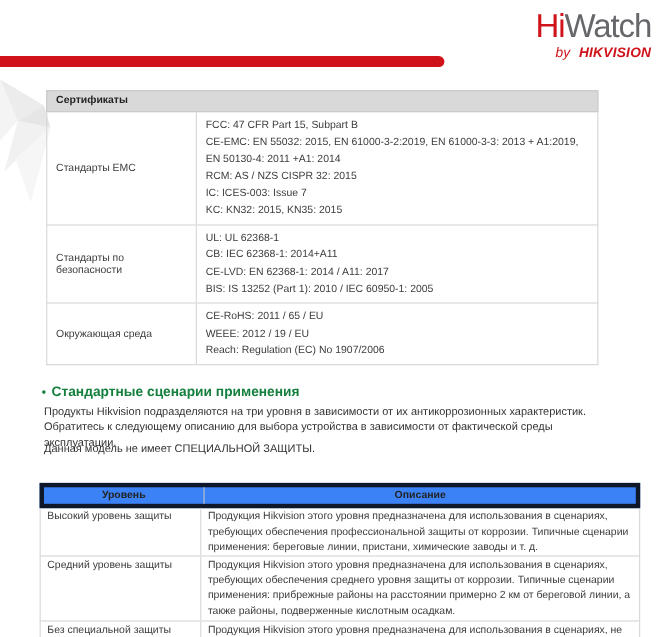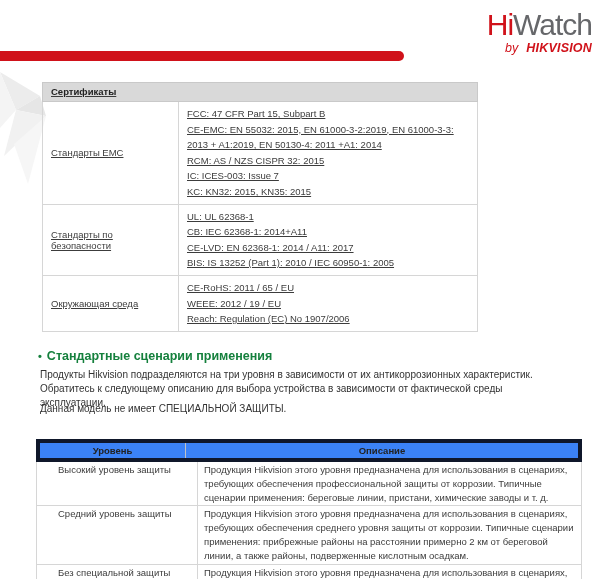--- a/index.html
+++ b/index.html
@@ -27,23 +27,22 @@
   .logo-hik { font-weight: 700; letter-spacing: 0.2px; }
   .red-bar {
     position: absolute; left: 0; top: 51px;
     width: 404px; height: 10px;
     background: #d0121a;
     border-radius: 0 6px 6px 0;
   }
 
   
   .cert-table {
-    position: absolute; left: 42px; top: 82px; width: 436px;
+    position: absolute; left: 42px; top: 82px; width: 502px;
     font-size: 9.5px;
-    text-decoration: underline;
   }
   .cert-header {
     background: #d9d9d9;
     border: 1px solid #c9c9c9;
     font-weight: 700;
     color: #222;
     padding: 3px 8px;
     line-height: 12px;
   }
   .cert-row { display: flex; border: 1px solid #d6d6d6; border-top: none; }
@@ -85,21 +84,20 @@
   .levels-header .hcell { padding: 2px 4px; text-align: center; line-height: 11px; box-sizing: border-box; }
   .hcell-level { width: 146px; flex: 0 0 146px; border-right: 1px solid #c2c2c2; }
   .hcell-desc { flex: 1; }
   .levels-row { display: flex; border: 1px solid #d6d6d6; border-top: none; }
   .level-cell {
     width: 146px; flex: 0 0 146px;
     padding: 1px 6px;
     border-right: 1px solid #d6d6d6;
     box-sizing: border-box;
     line-height: 13.8px;
-    margin-left: 15px;
   }
   .desc-cell { flex: 1; padding: 1px 6px; line-height: 13.8px; }
 </style>
 </head>
 <body>
 
 <svg class="watermark" viewBox="0 0 60 132" xmlns="http://www.w3.org/2000/svg">
   <polygon points="0,8 40,32 16,46" fill="#ececec"></polygon>
   <polygon points="0,8 16,46 0,64" fill="#f4f4f4"></polygon>
   <polygon points="40,32 46,52 16,46" fill="#e6e6e6"></polygon>

